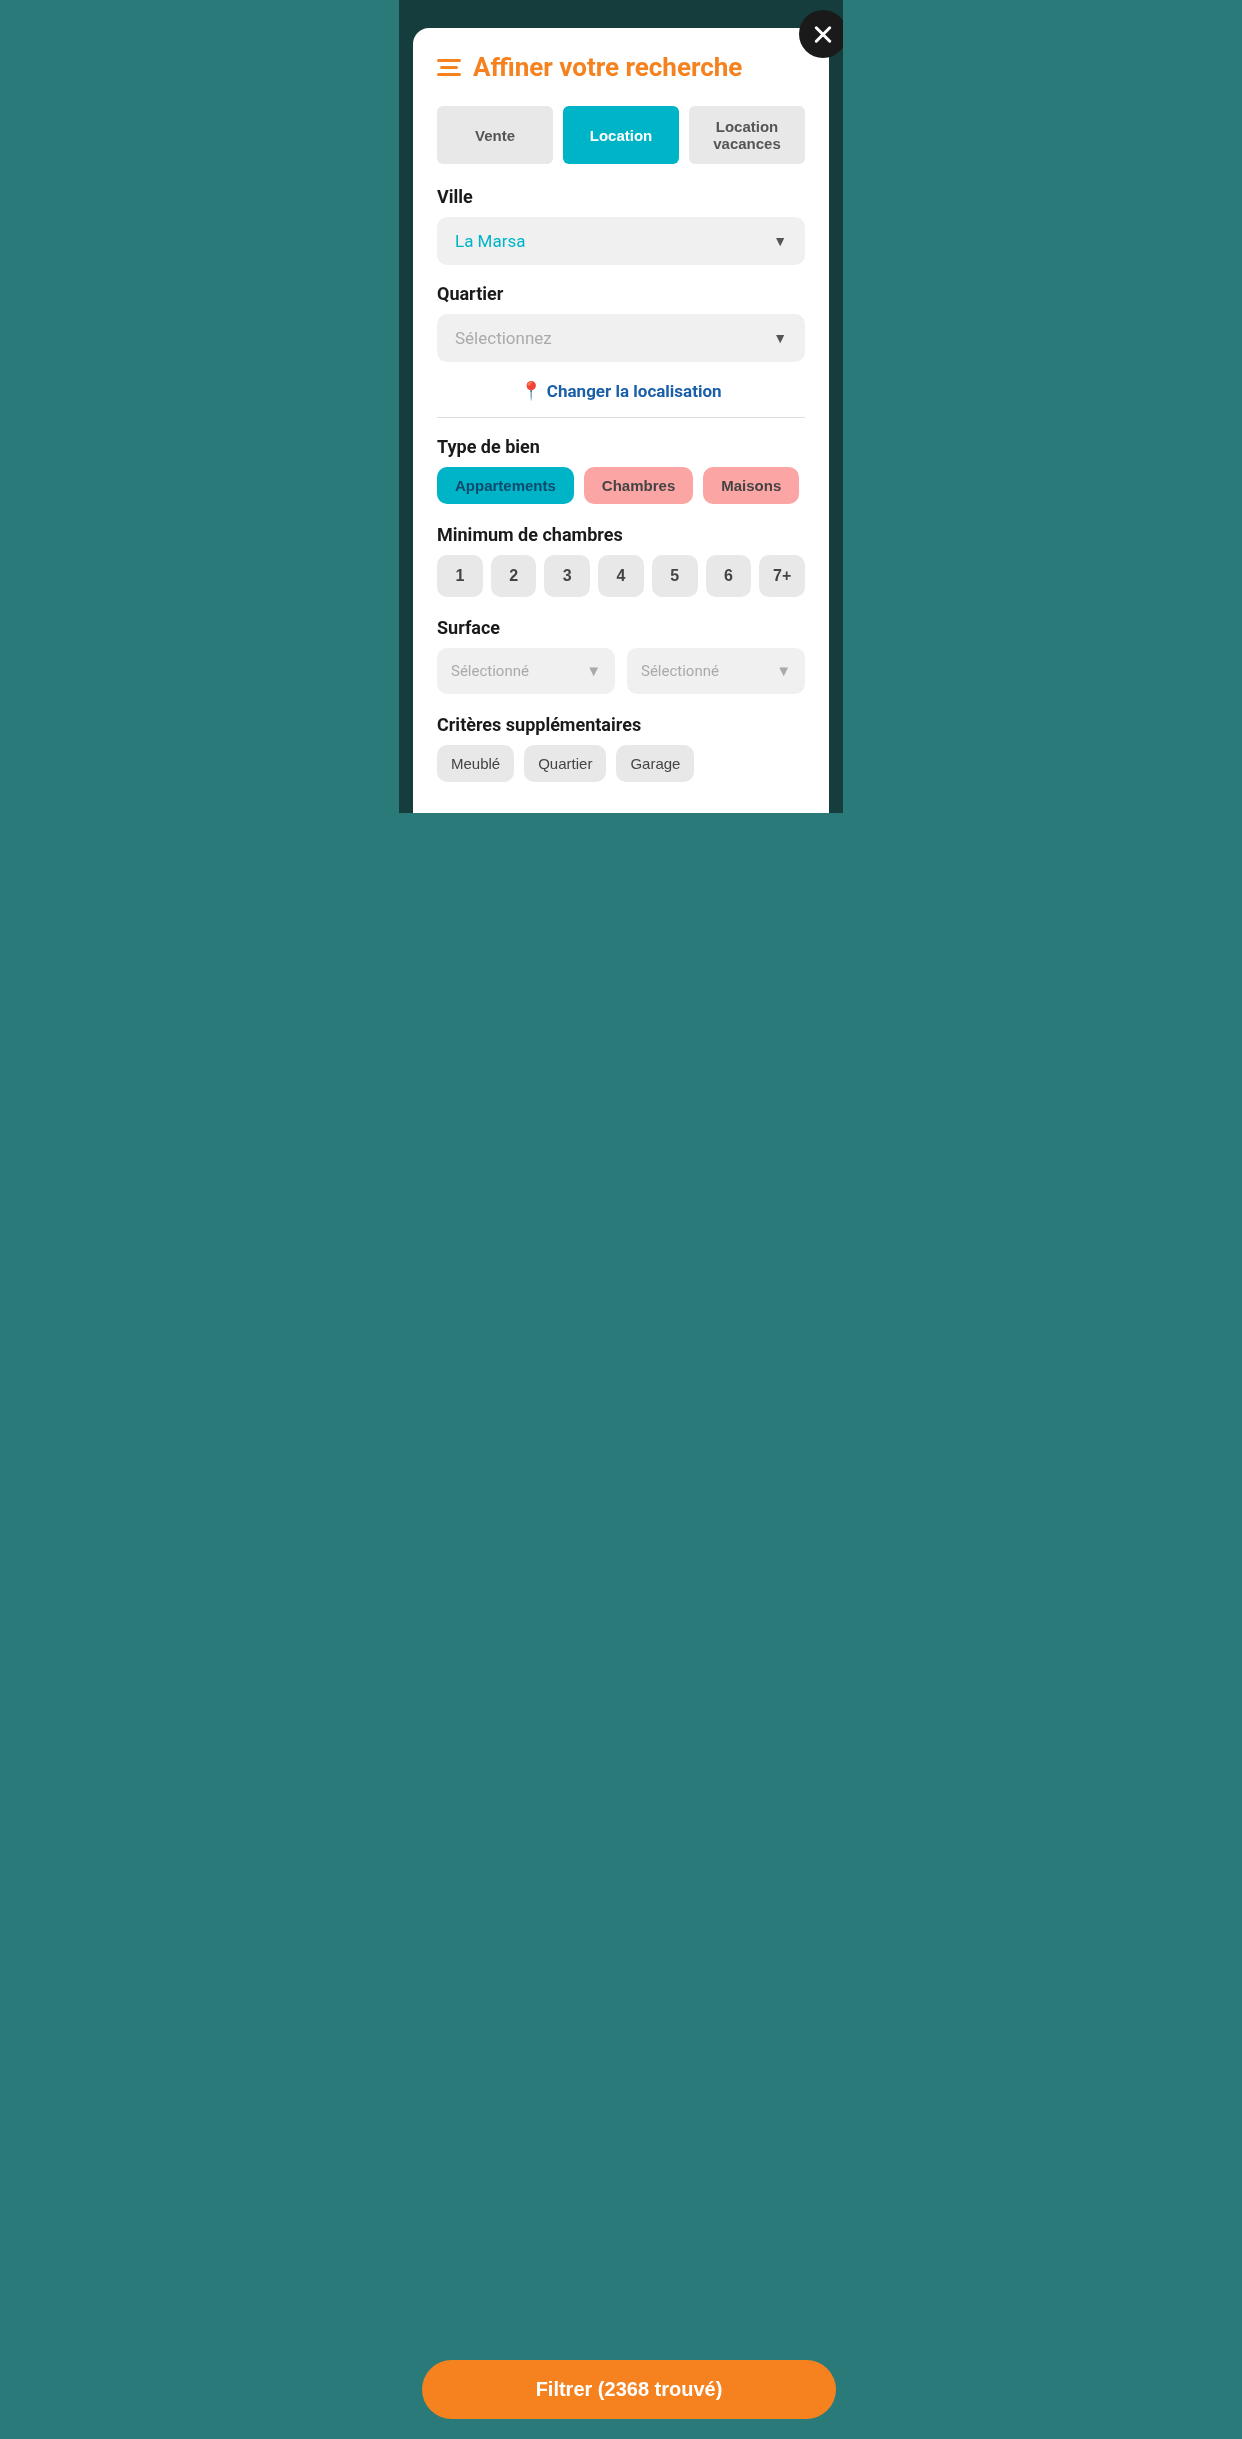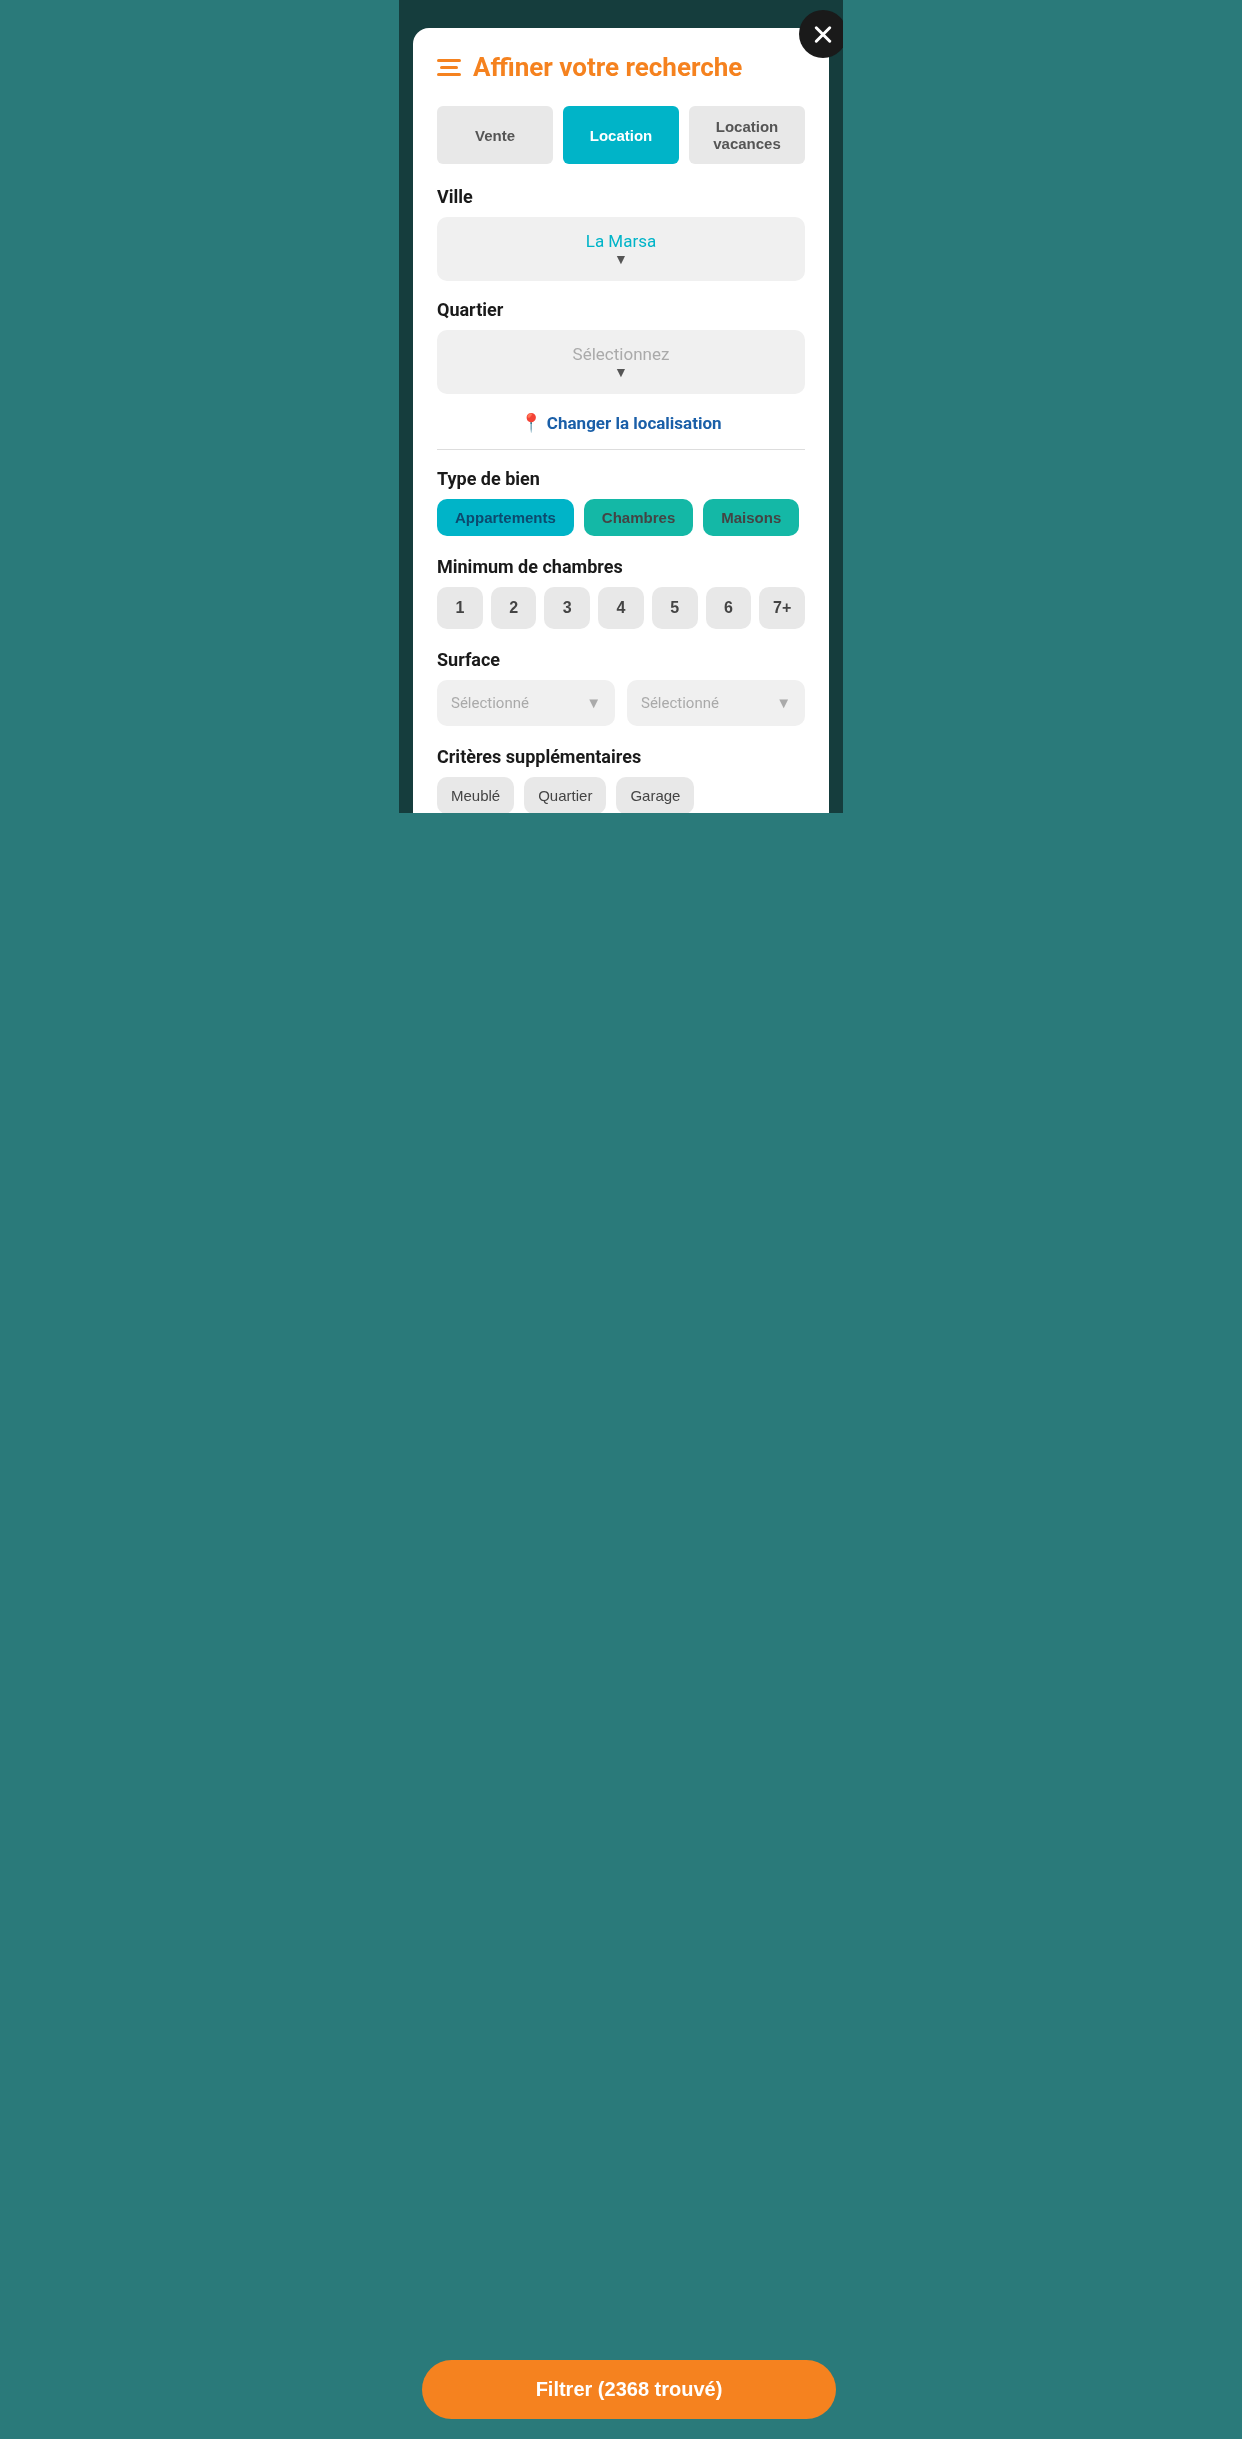--- a/index.html
+++ b/index.html
@@ -162,21 +162,20 @@
       border-radius: 10px;
       padding: 14px 18px;
       font-size: 17px;
       color: #00b4c8;
       display: flex;
       align-items: center;
       justify-content: space-between;
       cursor: pointer;
       margin-bottom: 18px;
       appearance: none;
-      flex-direction: column;
     }
 
     .dropdown-placeholder {
       color: #aaa;
     }
 
     .dropdown-arrow {
       color: #555;
       font-size: 14px;
     }
@@ -225,21 +224,21 @@
       font-weight: 600;
       cursor: pointer;
     }
 
     .chip.active {
       background: #00b4c8;
       color: #0c4a6e;
     }
 
     .chip.inactive {
-      background: #14b8a6;
+      background: #fca5a5;
       color: #444;
     }
 
     
     .number-row {
       display: flex;
       gap: 8px;
       flex-wrap: nowrap;
       margin-bottom: 20px;
     }

